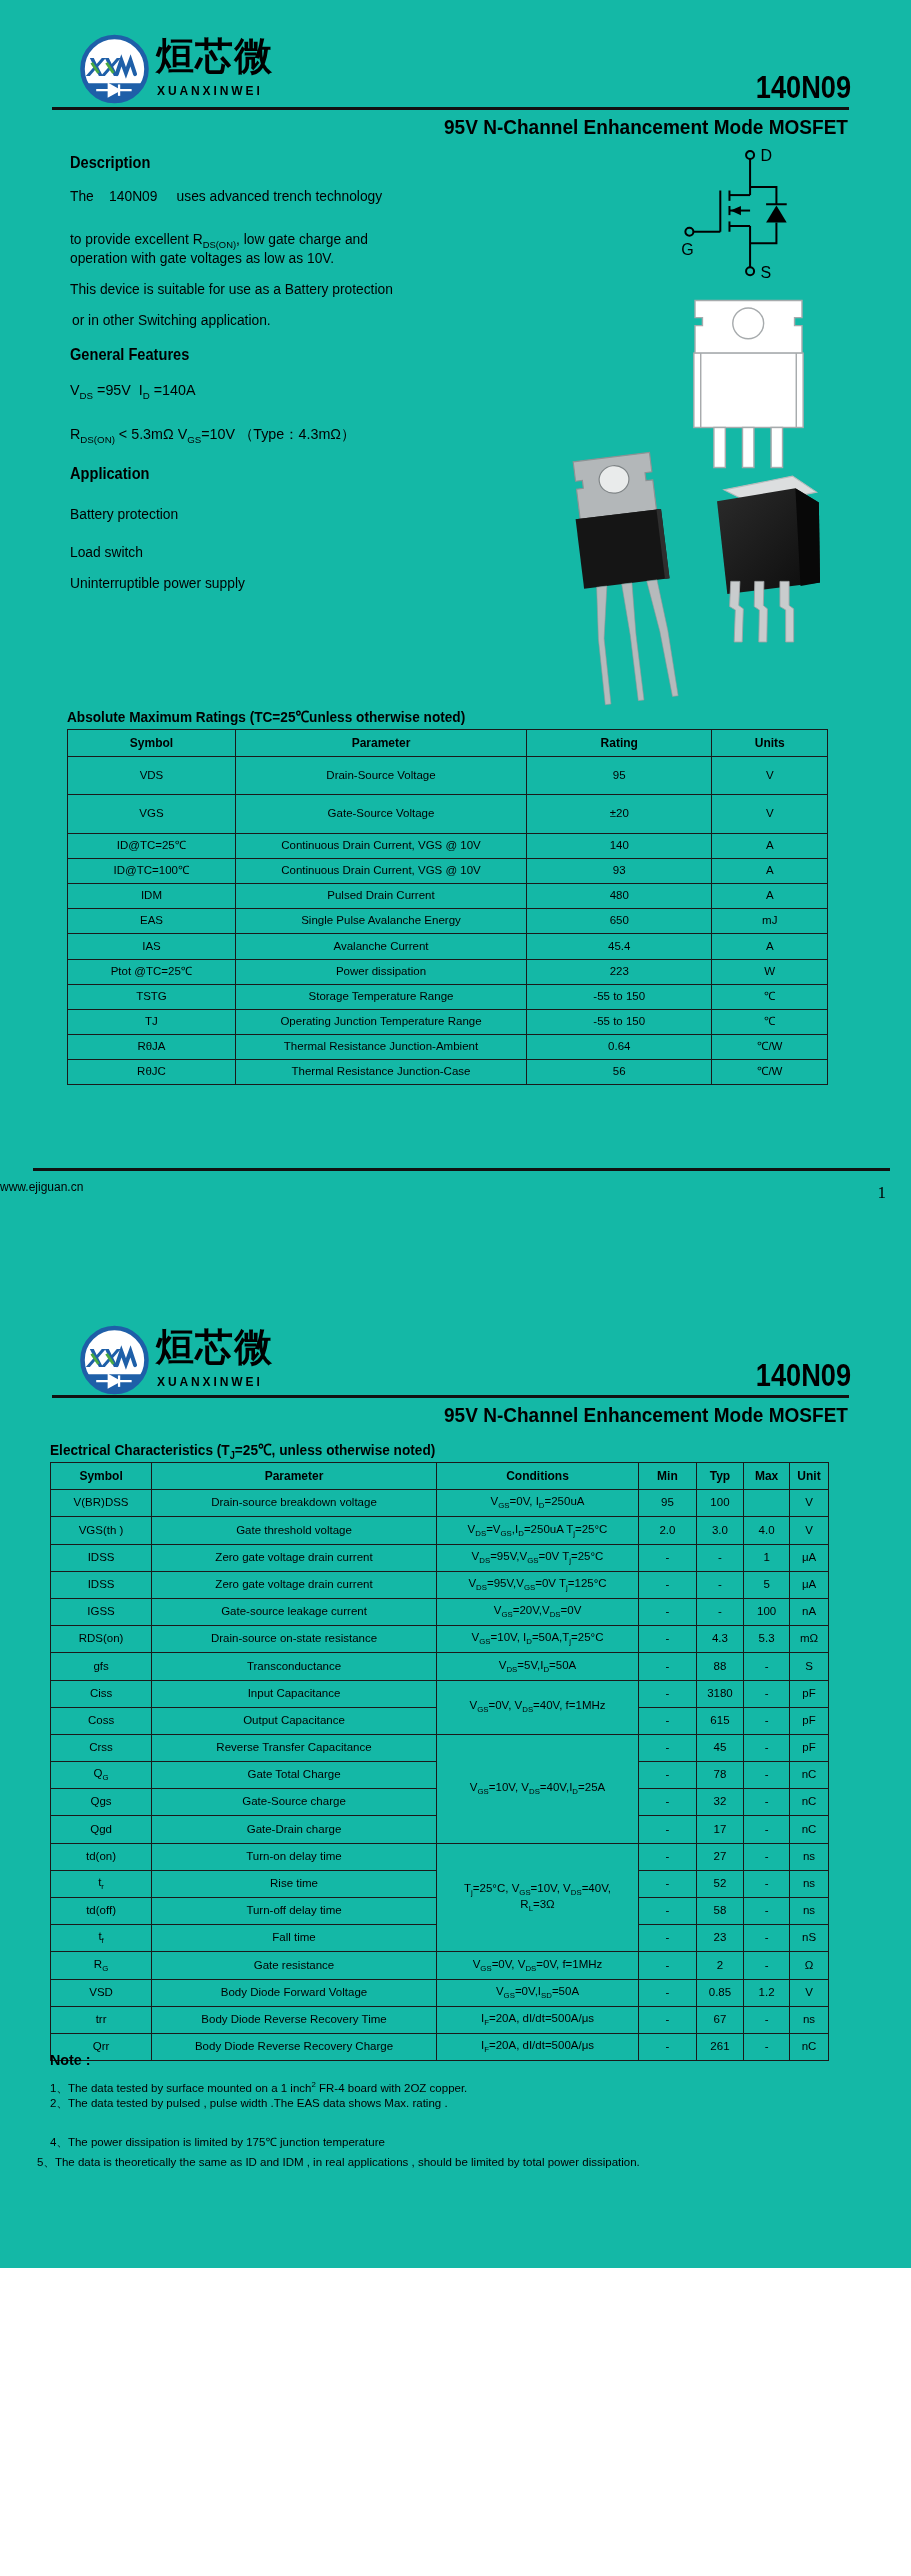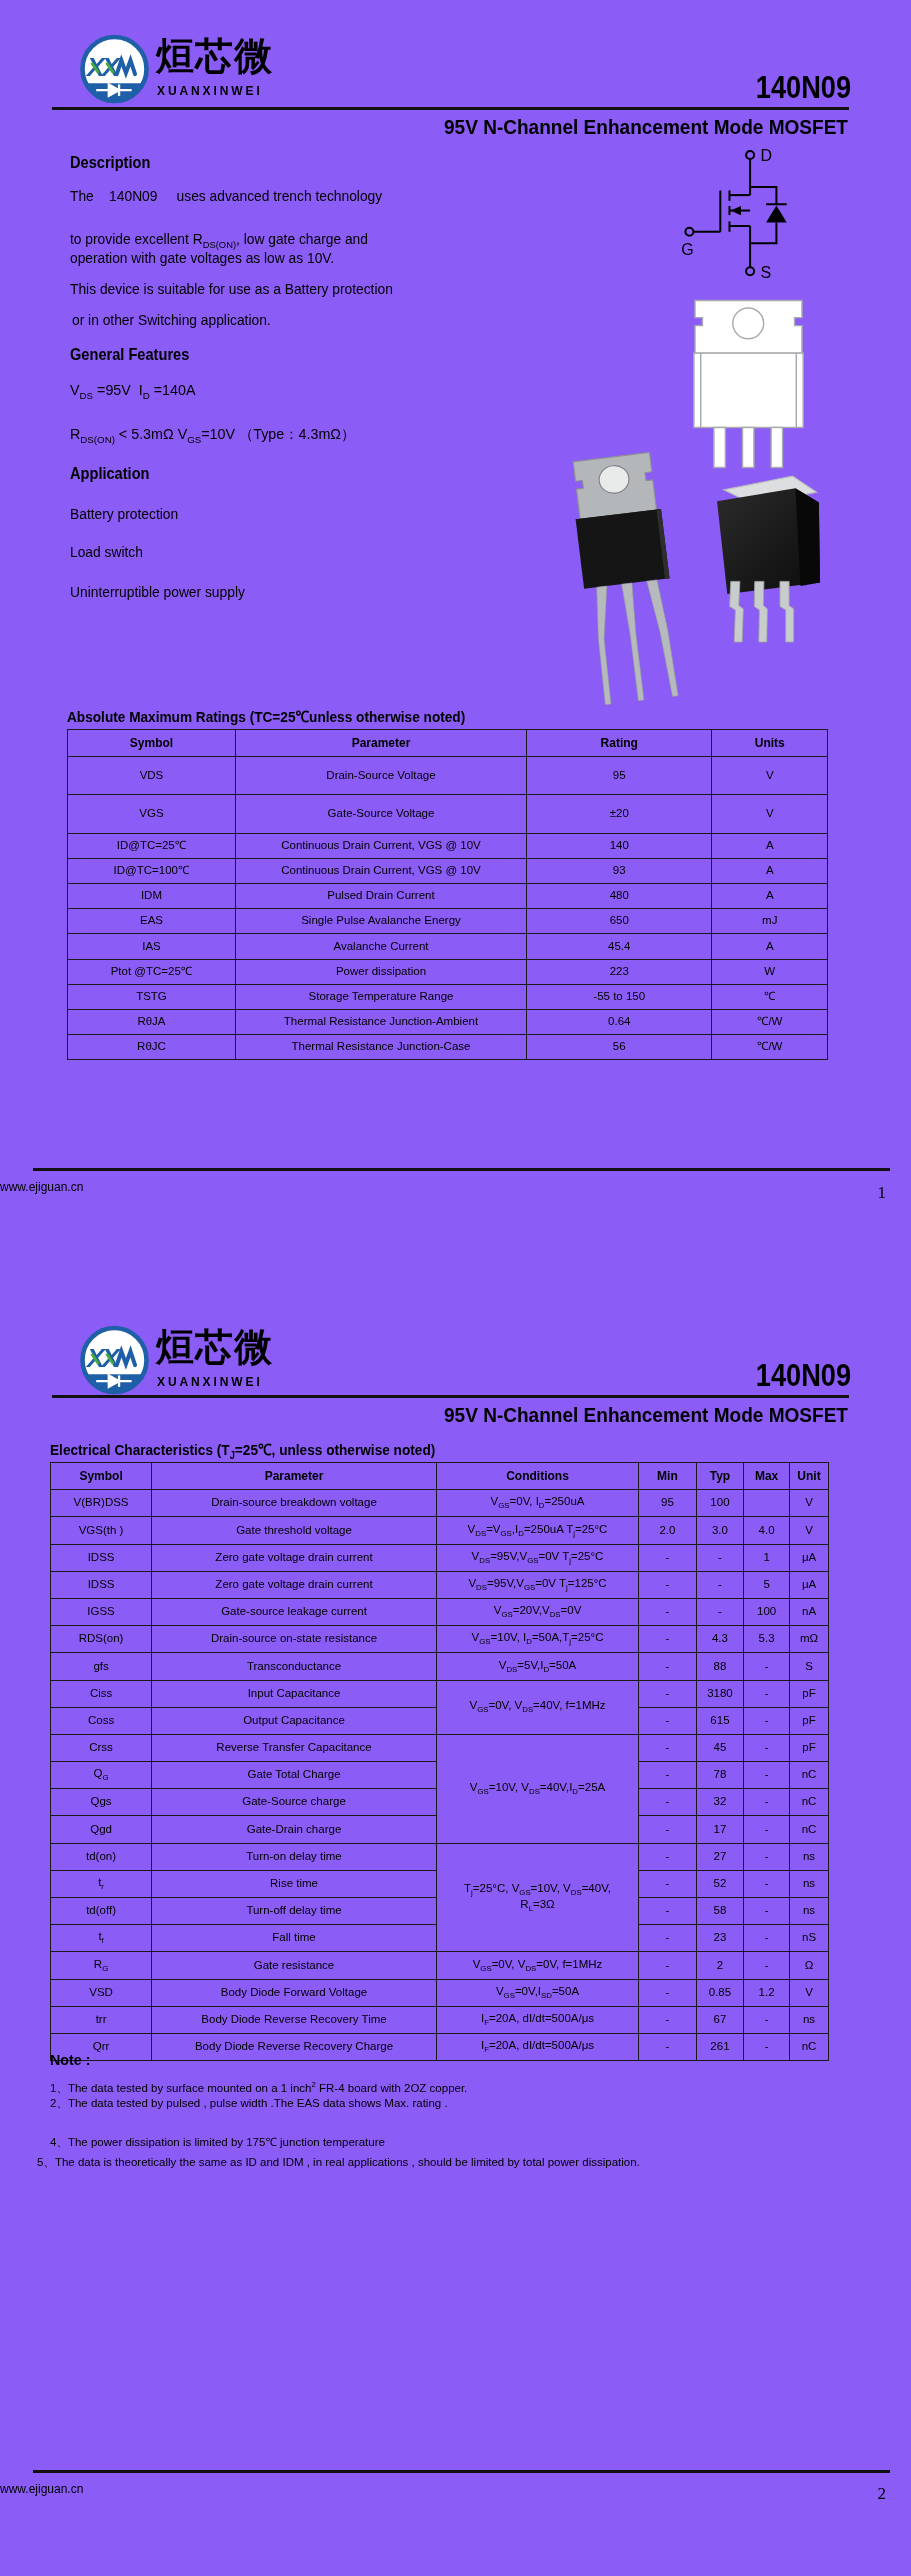--- a/index.html
+++ b/index.html
@@ -1,16 +1,16 @@
 <!DOCTYPE html>
 <html style="font-size:9.2px"><head>
 <meta charset="utf-8">
 <style>
   html,body{margin:0;padding:0;background:#fff;}
-  #sheet{position:relative;width:911px;height:2576px;background:#8b5cf6;
+  #sheet{position:relative;width:911px;height:2268px;background:#14b8a6;
          font-family:"Liberation Sans",sans-serif;color:#000;overflow:hidden;}
   .abs{position:absolute;}
   .pre{white-space:pre-wrap;}
   .rule{background:#111;height:3.4px;}
   .brand-cn{font-size:38px;font-weight:bold;line-height:1;letter-spacing:1.1px;font-family:"Liberation Sans",sans-serif;}
   .brand-en{font-size:12px;font-weight:600;letter-spacing:2.9px;}
   .partnum{font-size:32px;font-weight:bold;line-height:1;transform:scaleX(.85);transform-origin:right center;letter-spacing:0px;}
   .subtitle{font-size:20.7px;font-weight:bold;line-height:1.05;transform:scaleX(.92);transform-origin:right center;}
   .sec-h{font-size:16.6px;font-weight:bold;transform:scaleX(.88);transform-origin:left center;}
   .body-t{font-size:13.8px;}
@@ -64,21 +64,21 @@
   <div class="abs body-t pre" style="left:70px;top:282px;">This device is suitable for use as a Battery protection</div>
   <div class="abs body-t pre" style="left:72px;top:313px;">or in other Switching application.</div>
 
   <div class="abs sec-h" style="left:70px;top:345px;">General Features</div>
   <div class="abs feat-t pre" style="left:70px;top:382px;">V<sub>DS</sub> =95V  I<sub>D</sub> =140A</div>
   <div class="abs feat-t pre" style="left:70px;top:425px;">R<sub>DS(ON)</sub> &lt; 5.3mΩ V<sub>GS</sub>=10V （Type：4.3mΩ）</div>
 
   <div class="abs sec-h" style="left:70px;top:464px;">Application</div>
   <div class="abs body-t" style="left:70px;top:507px;">Battery protection</div>
   <div class="abs body-t" style="left:70px;top:545px;">Load switch</div>
-  <div class="abs body-t" style="left:70px;top:576px;margin-top:9px;">Uninterruptible power supply</div>
+  <div class="abs body-t" style="left:70px;top:576px;">Uninterruptible power supply</div>
 
   <svg class="abs" style="left:680px;top:147px;" width="135" height="146" viewBox="0 0 235 255">
     <g stroke="#000" stroke-width="3.5" fill="none">
       <circle cx="122" cy="14" r="7"></circle>
       <line x1="122" y1="21" x2="122" y2="84"></line>
       <line x1="86" y1="84" x2="122" y2="84"></line>
       <line x1="86" y1="111" x2="122" y2="111"></line>
       <line x1="86" y1="138" x2="122" y2="138"></line>
       <line x1="122" y1="138" x2="122" y2="210"></line>
       <circle cx="122" cy="217" r="7"></circle>
@@ -204,20 +204,26 @@
           </tr>
           <tr>
             <td>Ptot @TC=25℃</td>
             <td>Power dissipation</td>
             <td>223</td>
             <td>W</td>
           </tr>
           <tr>
             <td>TSTG</td>
             <td>Storage Temperature Range</td>
+            <td>-55 to 150</td>
+            <td>℃</td>
+          </tr>
+          <tr>
+            <td>TJ</td>
+            <td>Operating Junction Temperature Range</td>
             <td>-55 to 150</td>
             <td>℃</td>
           </tr>
           <tr>
             <td>RθJA</td>
             <td>Thermal Resistance Junction-Ambient</td>
             <td>0.64</td>
             <td>℃/W</td>
           </tr>
           <tr>

